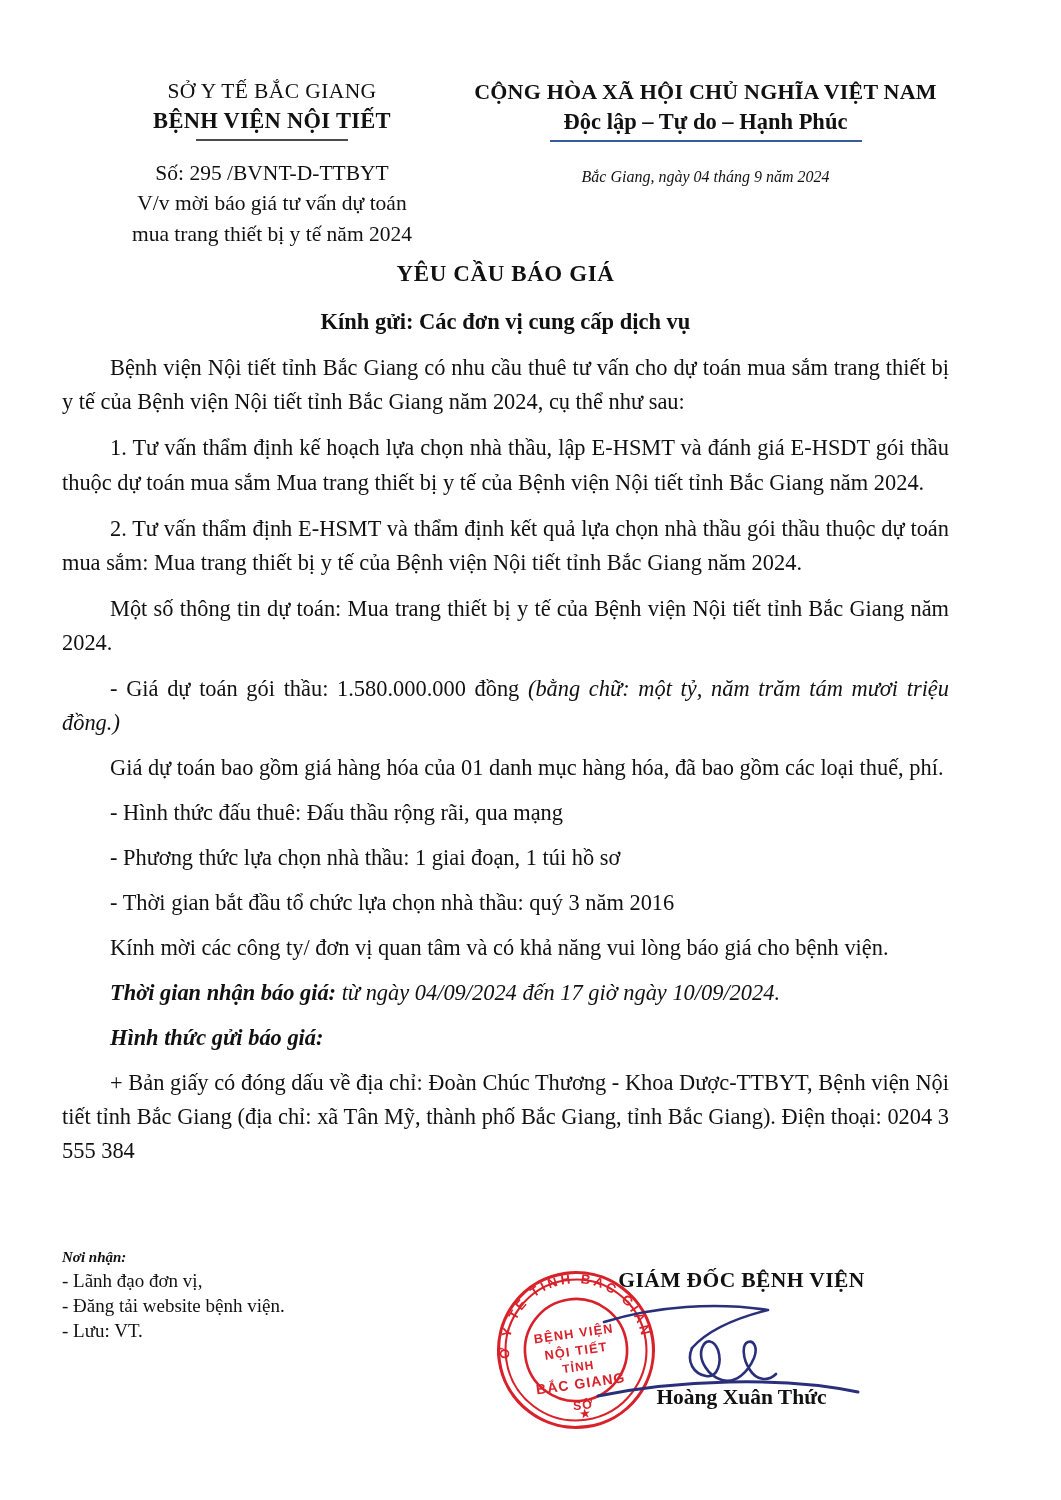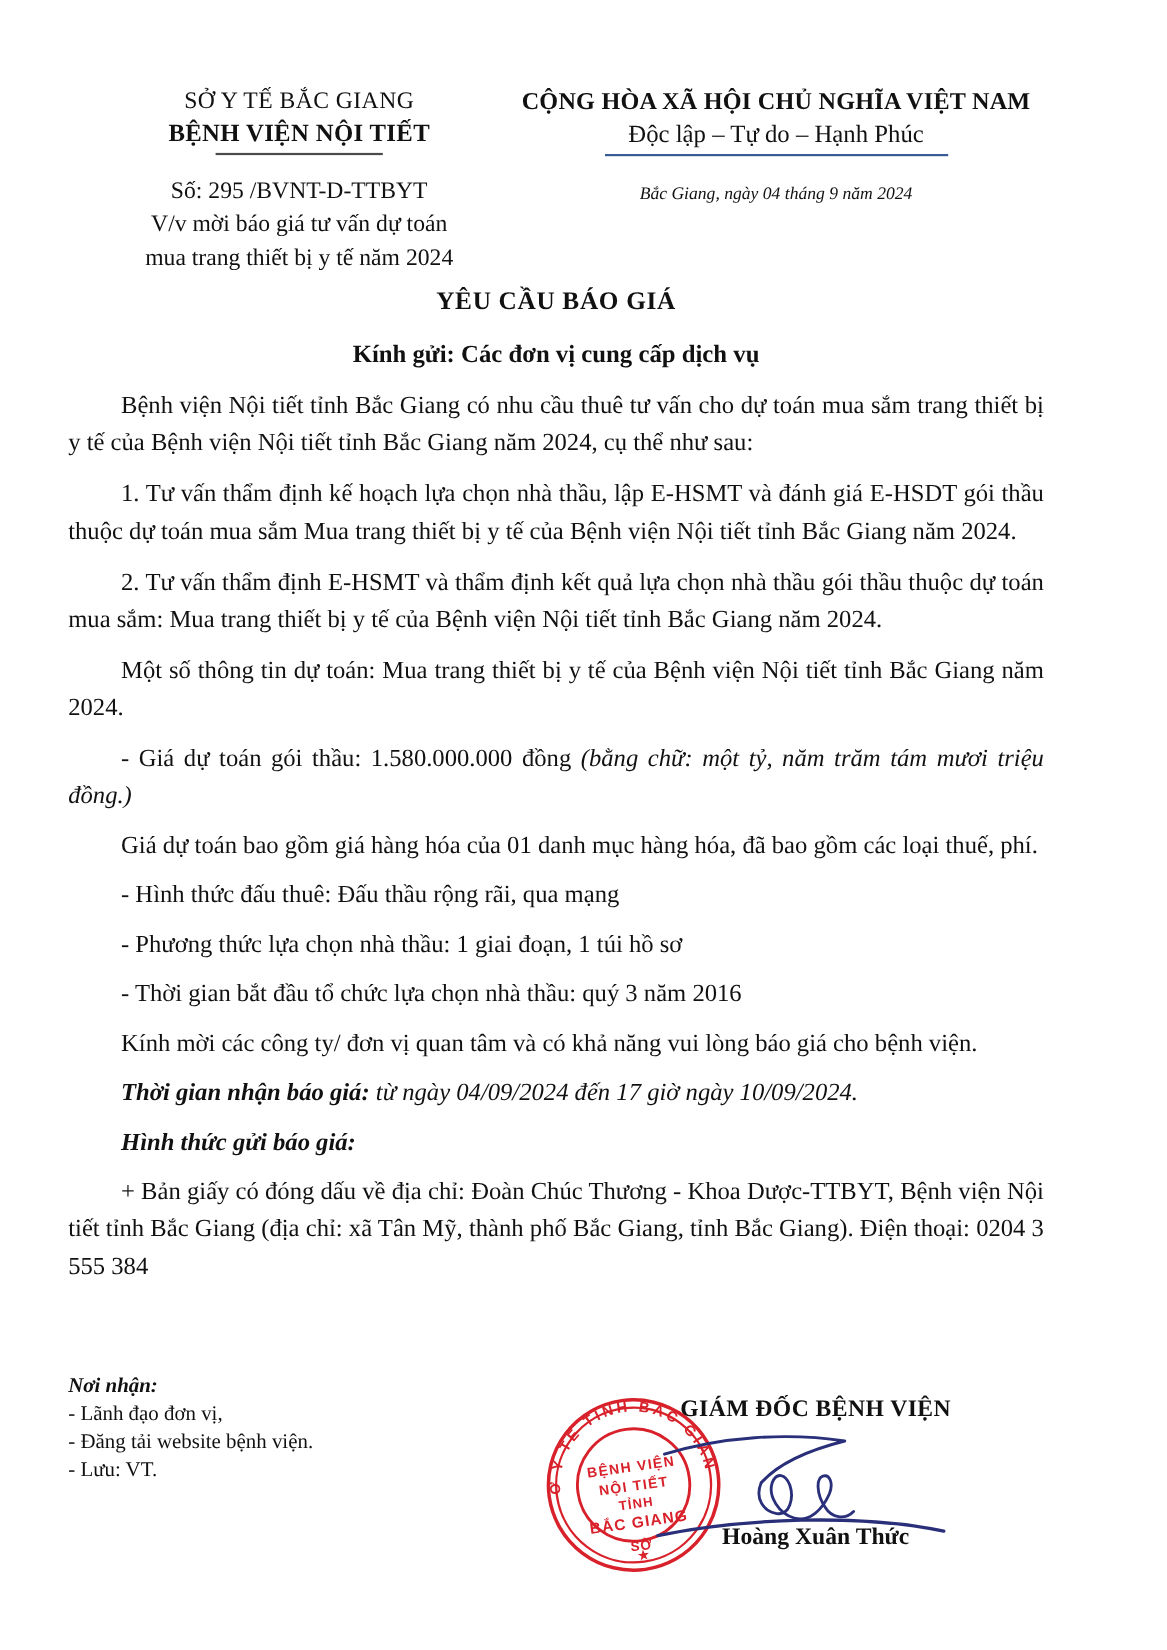--- a/index.html
+++ b/index.html
@@ -54,21 +54,21 @@
     margin: 4px auto 0 auto;
   }
   .nation-line1 {
     font-size: 22px;
     font-weight: bold;
     letter-spacing: 0.2px;
     line-height: 1.3;
   }
   .nation-line2 {
     font-size: 22.5px;
-    font-weight: normal;
+    font-weight: bold;
     line-height: 1.3;
   }
   .rule-blue {
     width: 312px;
     height: 2px;
     background: #3a5c96;
     margin: 4px auto 0 auto;
   }
 
   
@@ -146,21 +146,21 @@
     top: 1248px;
     width: 1061px;
     display: flex;
     padding: 0 60px 0 62px;
     box-sizing: border-box;
   }
   .recipients {
     width: 420px;
   }
   .recipients-title {
-    font-size: 19px;
+    font-size: 15px;
     font-weight: bold;
     font-style: italic;
     line-height: 1.3;
   }
   .recipients-item {
     font-size: 19px;
     line-height: 1.34;
   }
   .signature {
     flex: 1;

